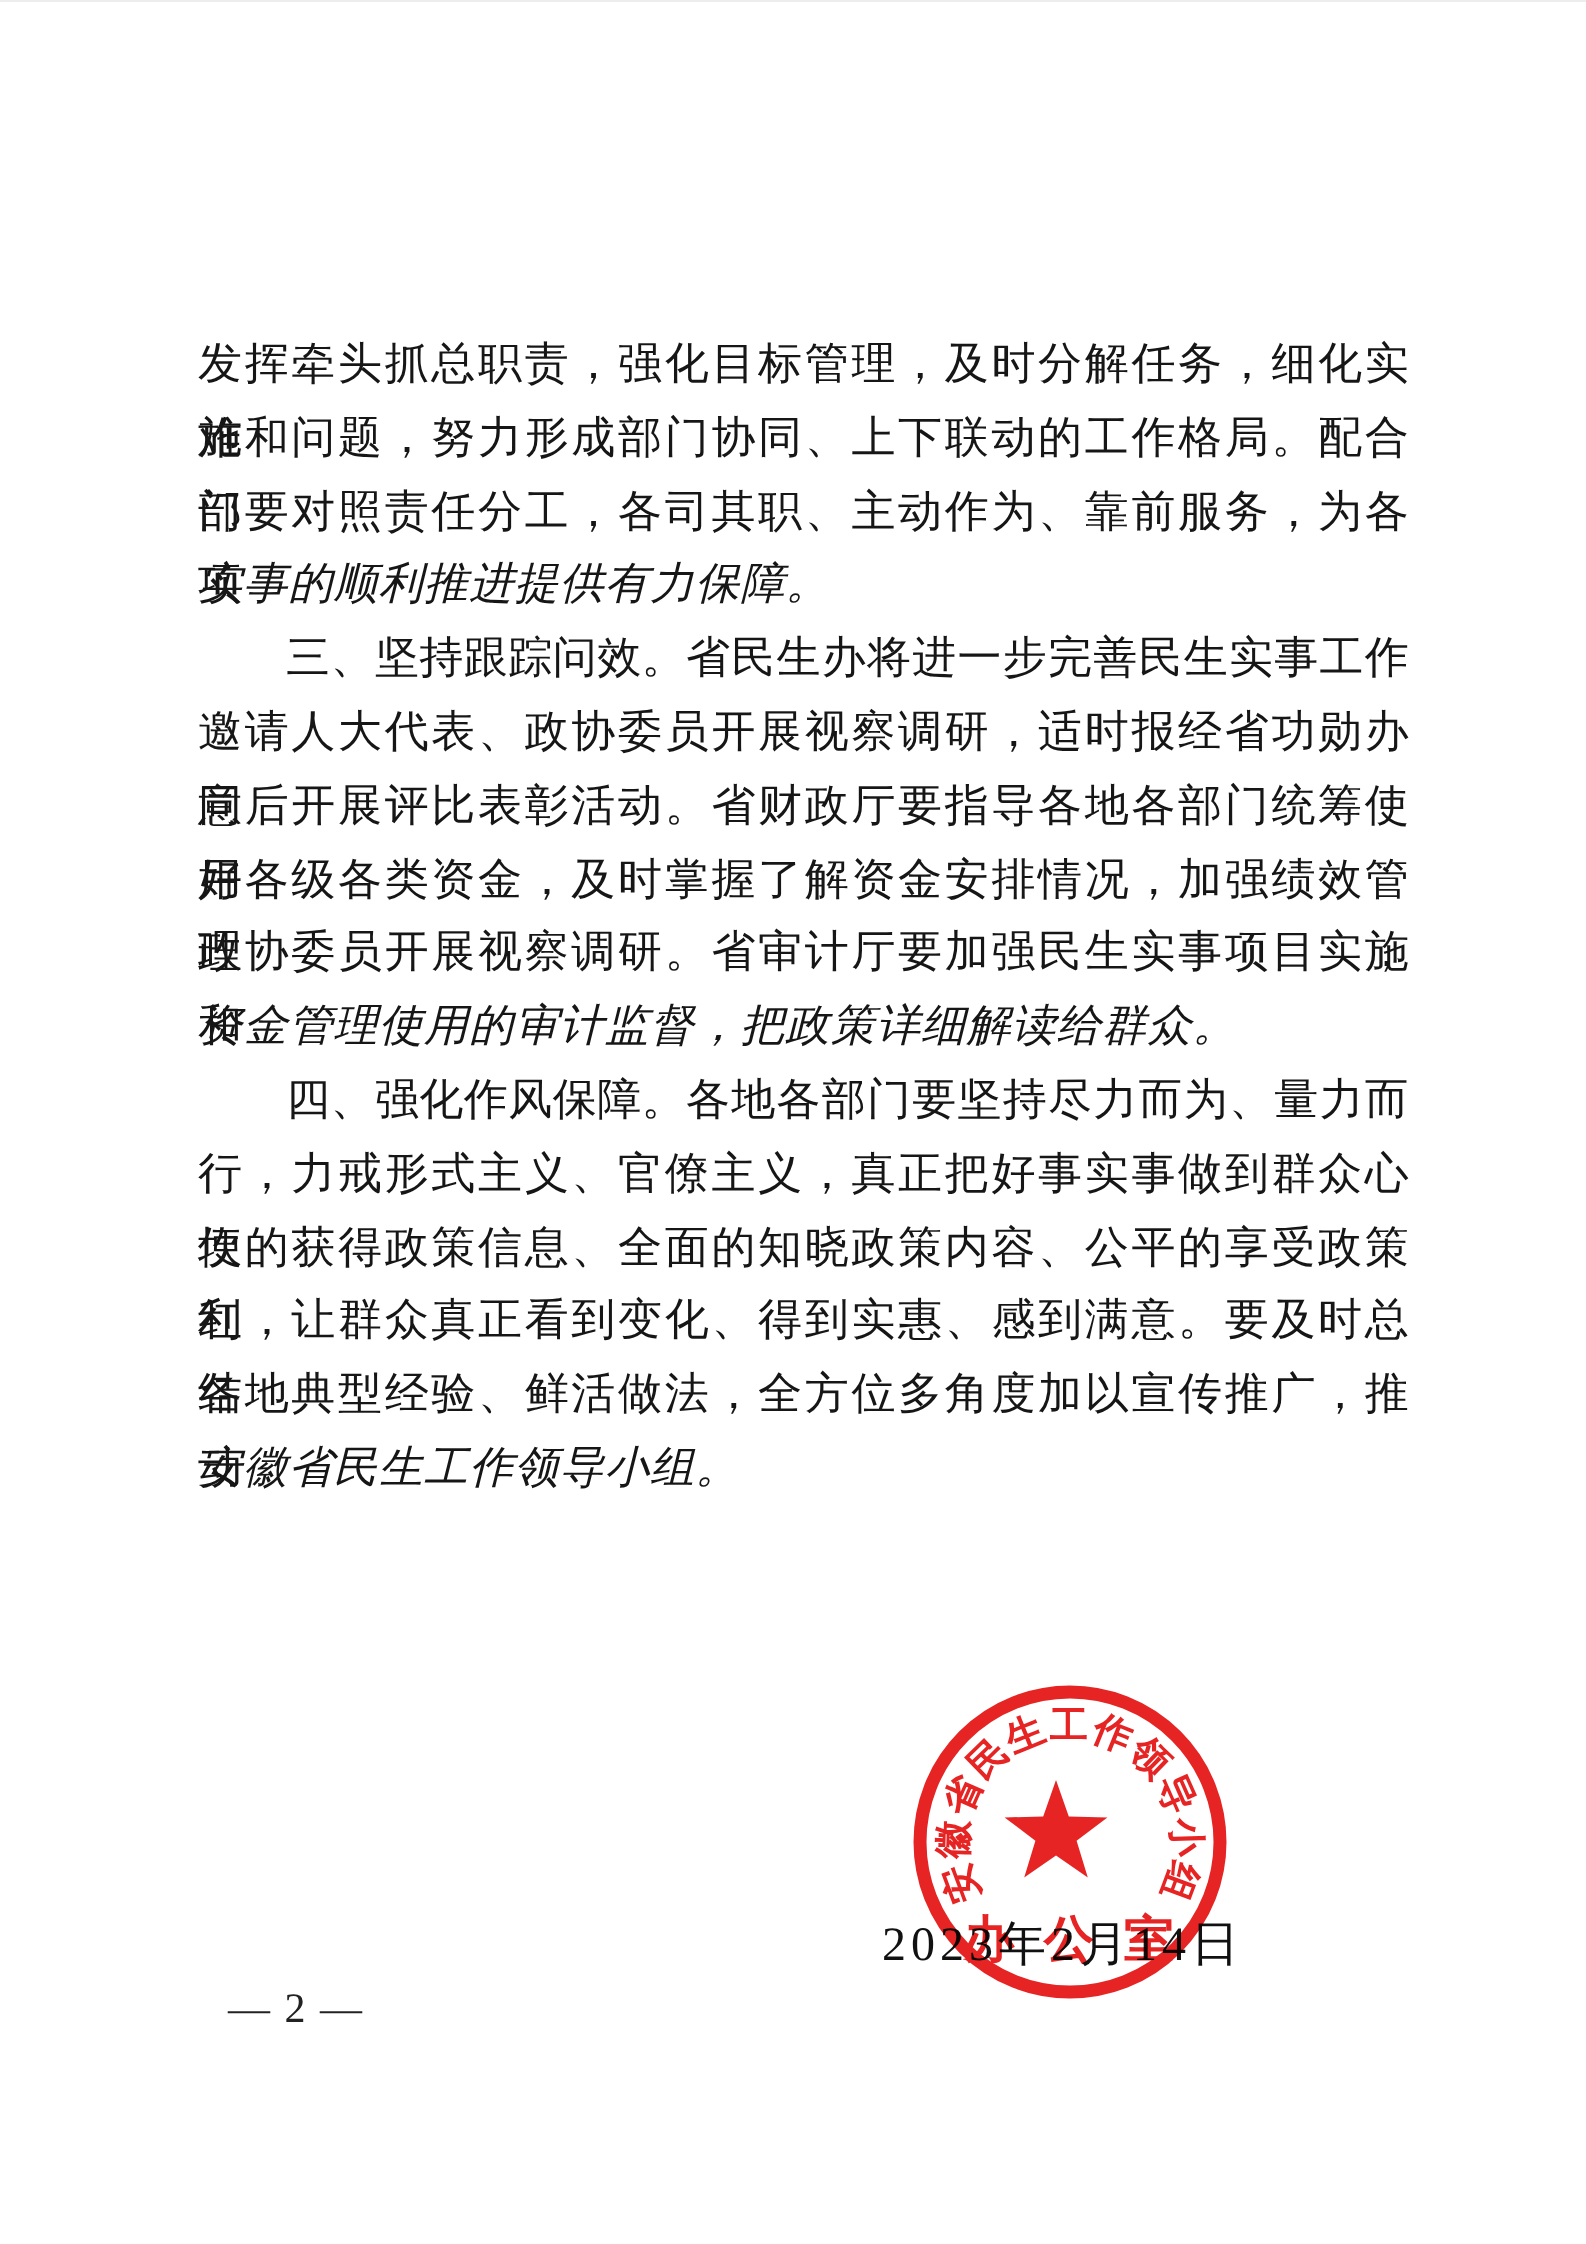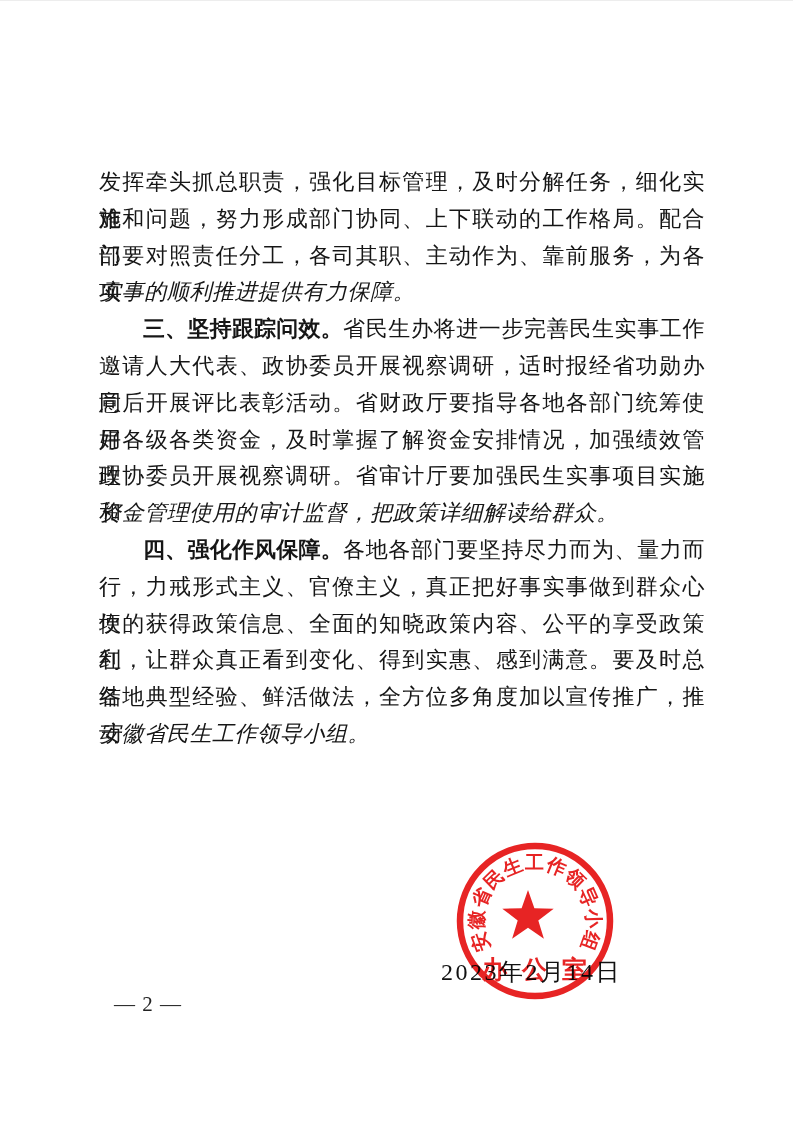--- a/index.html
+++ b/index.html
@@ -41,21 +41,21 @@
   .line.last {
     text-align: center;
     text-align-last: left;
     font-style: italic;
   }
   .line.indent {
     text-indent: 44px;
   }
   .lead {
     font-family: "Liberation Sans", "DejaVu Sans", sans-serif;
-    font-weight: 700;
+    font-weight: 400;
     letter-spacing: 0.2px;
   }
   .doc-date {
     position: absolute;
     left: 441px;
     top: 955px;
     font-size: 24px;
     letter-spacing: 2.5px;
     white-space: nowrap;
     color: #111111;

